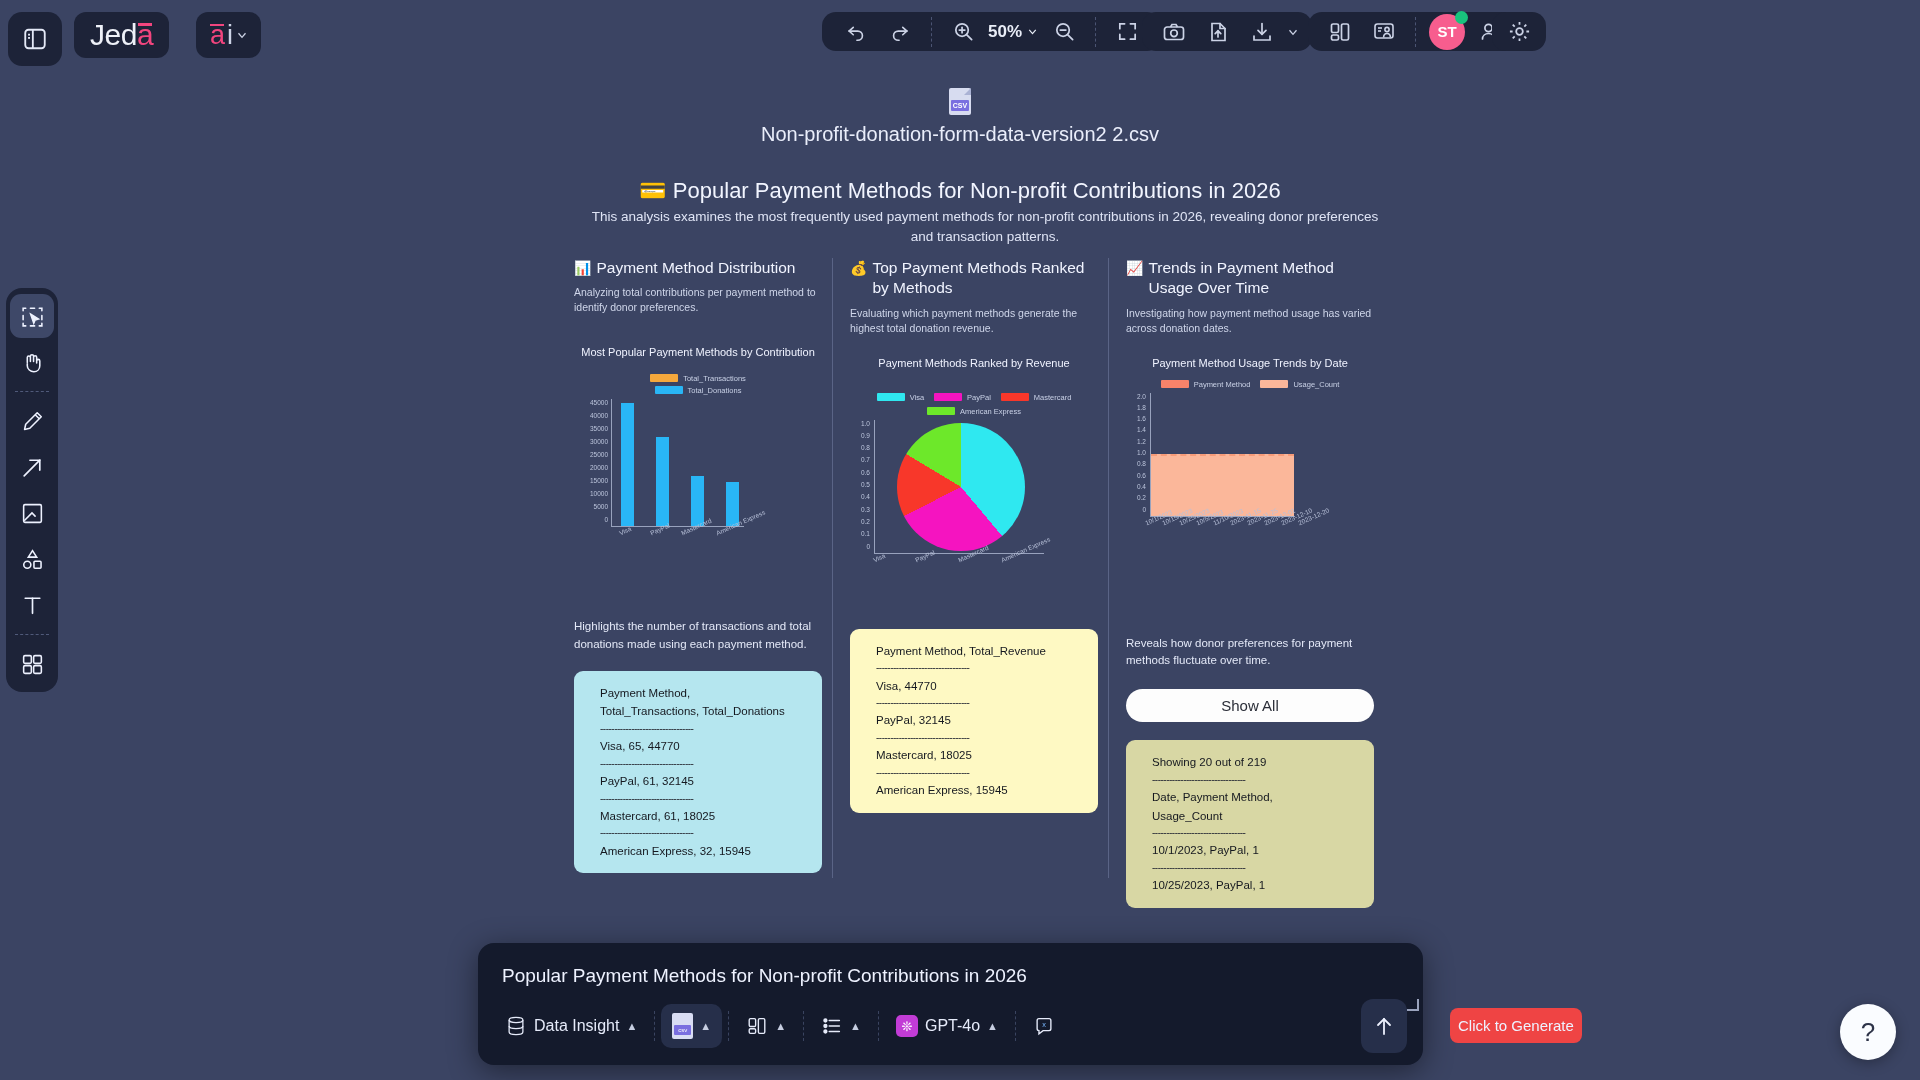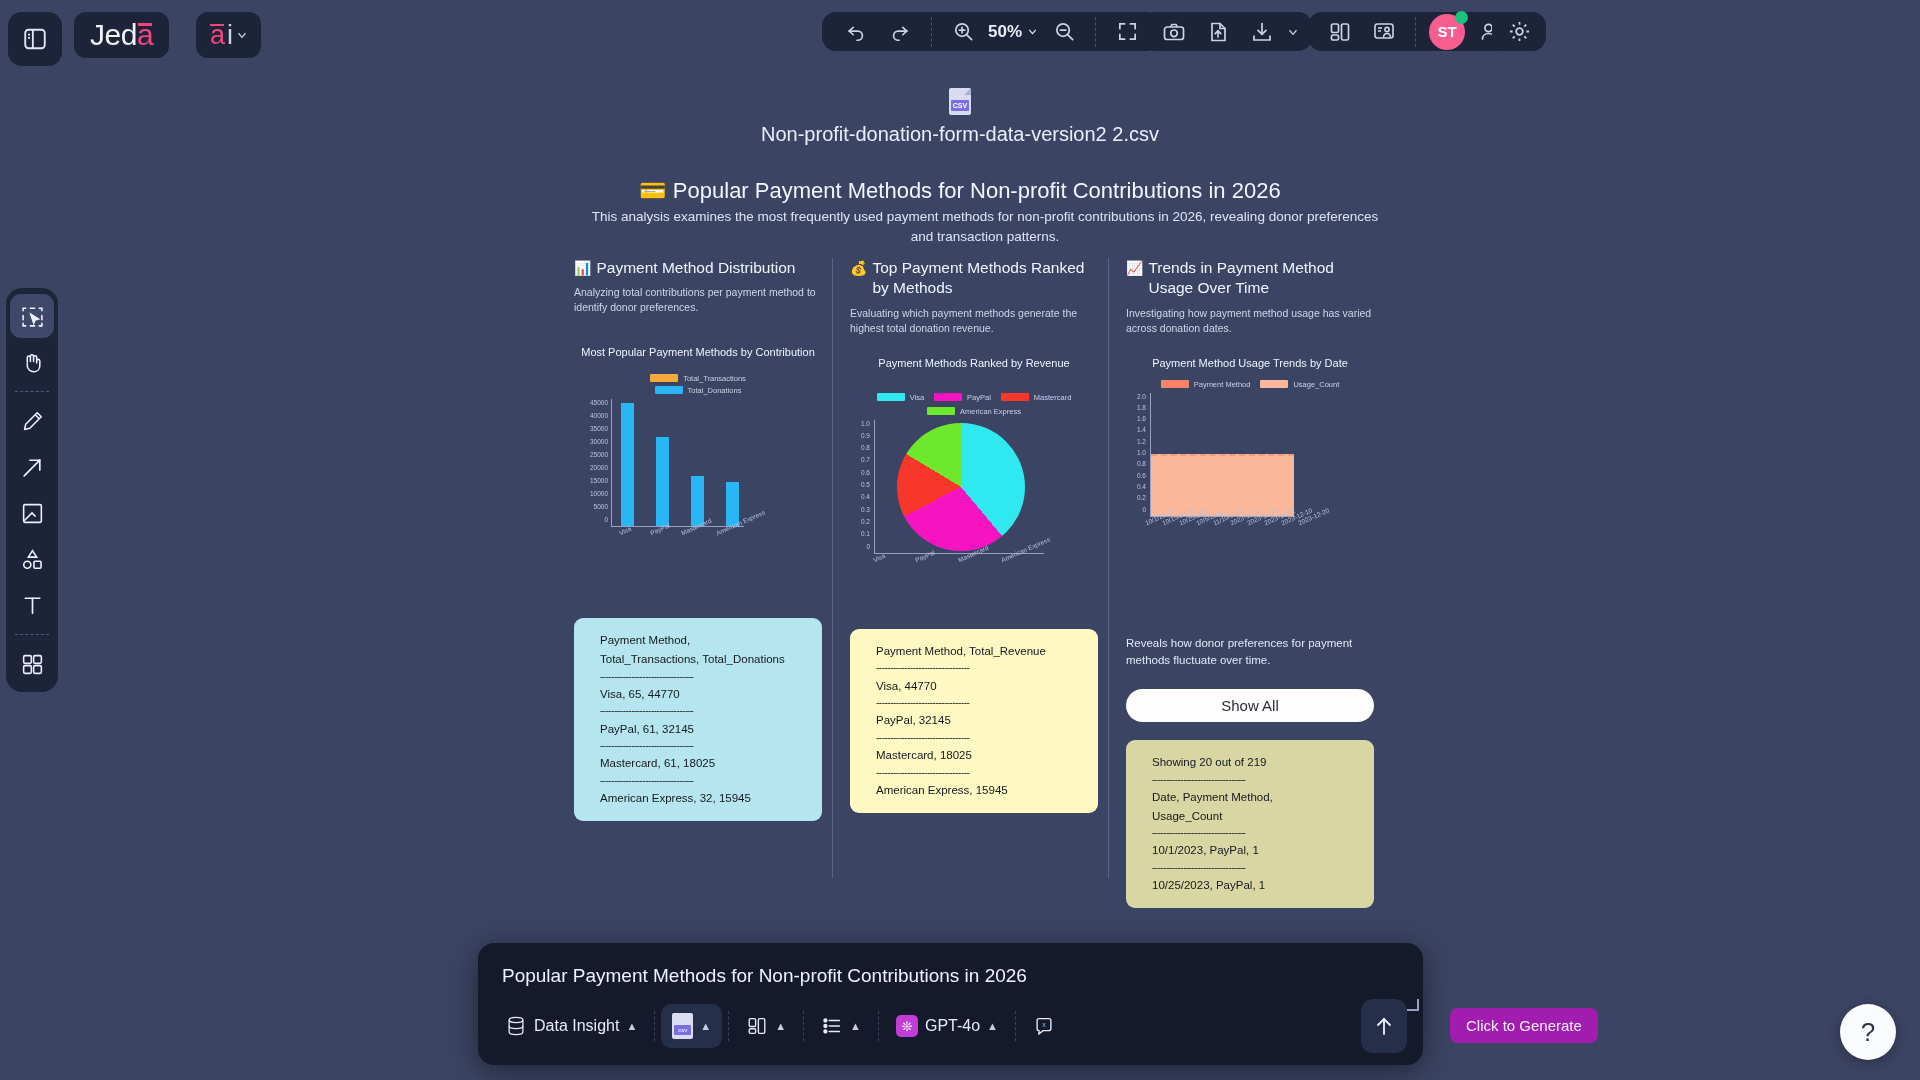--- a/index.html
+++ b/index.html
@@ -204,22 +204,22 @@
   .send-btn {
     position: absolute; right: 16px; bottom: 12px; width: 46px; height: 54px;
     background: #262f4a; border-radius: 12px; border: none; cursor: pointer;
     display: flex; align-items: center; justify-content: center; color: #eef2ff;
   }
   .resize-h {
     position: absolute; right: 4px; top: 56px; width: 12px; height: 12px;
     border-right: 2px solid #9aa3bd; border-bottom: 2px solid #9aa3bd;
   }
   .tooltip {
-    position: absolute; left: 1450px; top: 1008px; padding: 9px 16px;
-    background: #a21caf; color: #eef2ff; font-size: 15px; border-radius: 8px;
+    position: absolute; left: 1450px; top: 1008px; padding: 9px 8px;
+    background: #ef4444; color: #eef2ff; font-size: 15px; border-radius: 8px;
   }
   .helpbtn {
     position: absolute; right: 24px; bottom: 20px; width: 56px; height: 56px;
     border-radius: 50%; background: #fafcff; color: #2d3348; font-size: 26px;
     display: flex; align-items: center; justify-content: center; cursor: pointer;
     box-shadow: 0 3px 14px rgba(0,0,0,.3);
   }
 </style>
 </head>
 <body>
@@ -478,20 +478,21 @@
           </div>
           <div style="position:absolute;left:44px;top:131px;width:160px;">
             <span class="xlab" style="position:absolute;left:0;">Visa</span>
             <span class="xlab" style="position:absolute;left:31px;">PayPal</span>
             <span class="xlab" style="position:absolute;left:62px;">Mastercard</span>
             <span class="xlab" style="position:absolute;left:97px;">American Express</span>
           </div>
         </div>
       </div>
 
+      <div class="col-note">Highlights the number of transactions and total donations made using each payment method.</div>
 
       <div class="datacard dc-blue">
         <div>Payment Method,</div>
         <div>Total_Transactions, Total_Donations</div>
         <div class="dc-hr">---------------------------------</div>
         <div>Visa, 65, 44770</div>
         <div class="dc-hr">---------------------------------</div>
         <div>PayPal, 61, 32145</div>
         <div class="dc-hr">---------------------------------</div>
         <div>Mastercard, 61, 18025</div>

